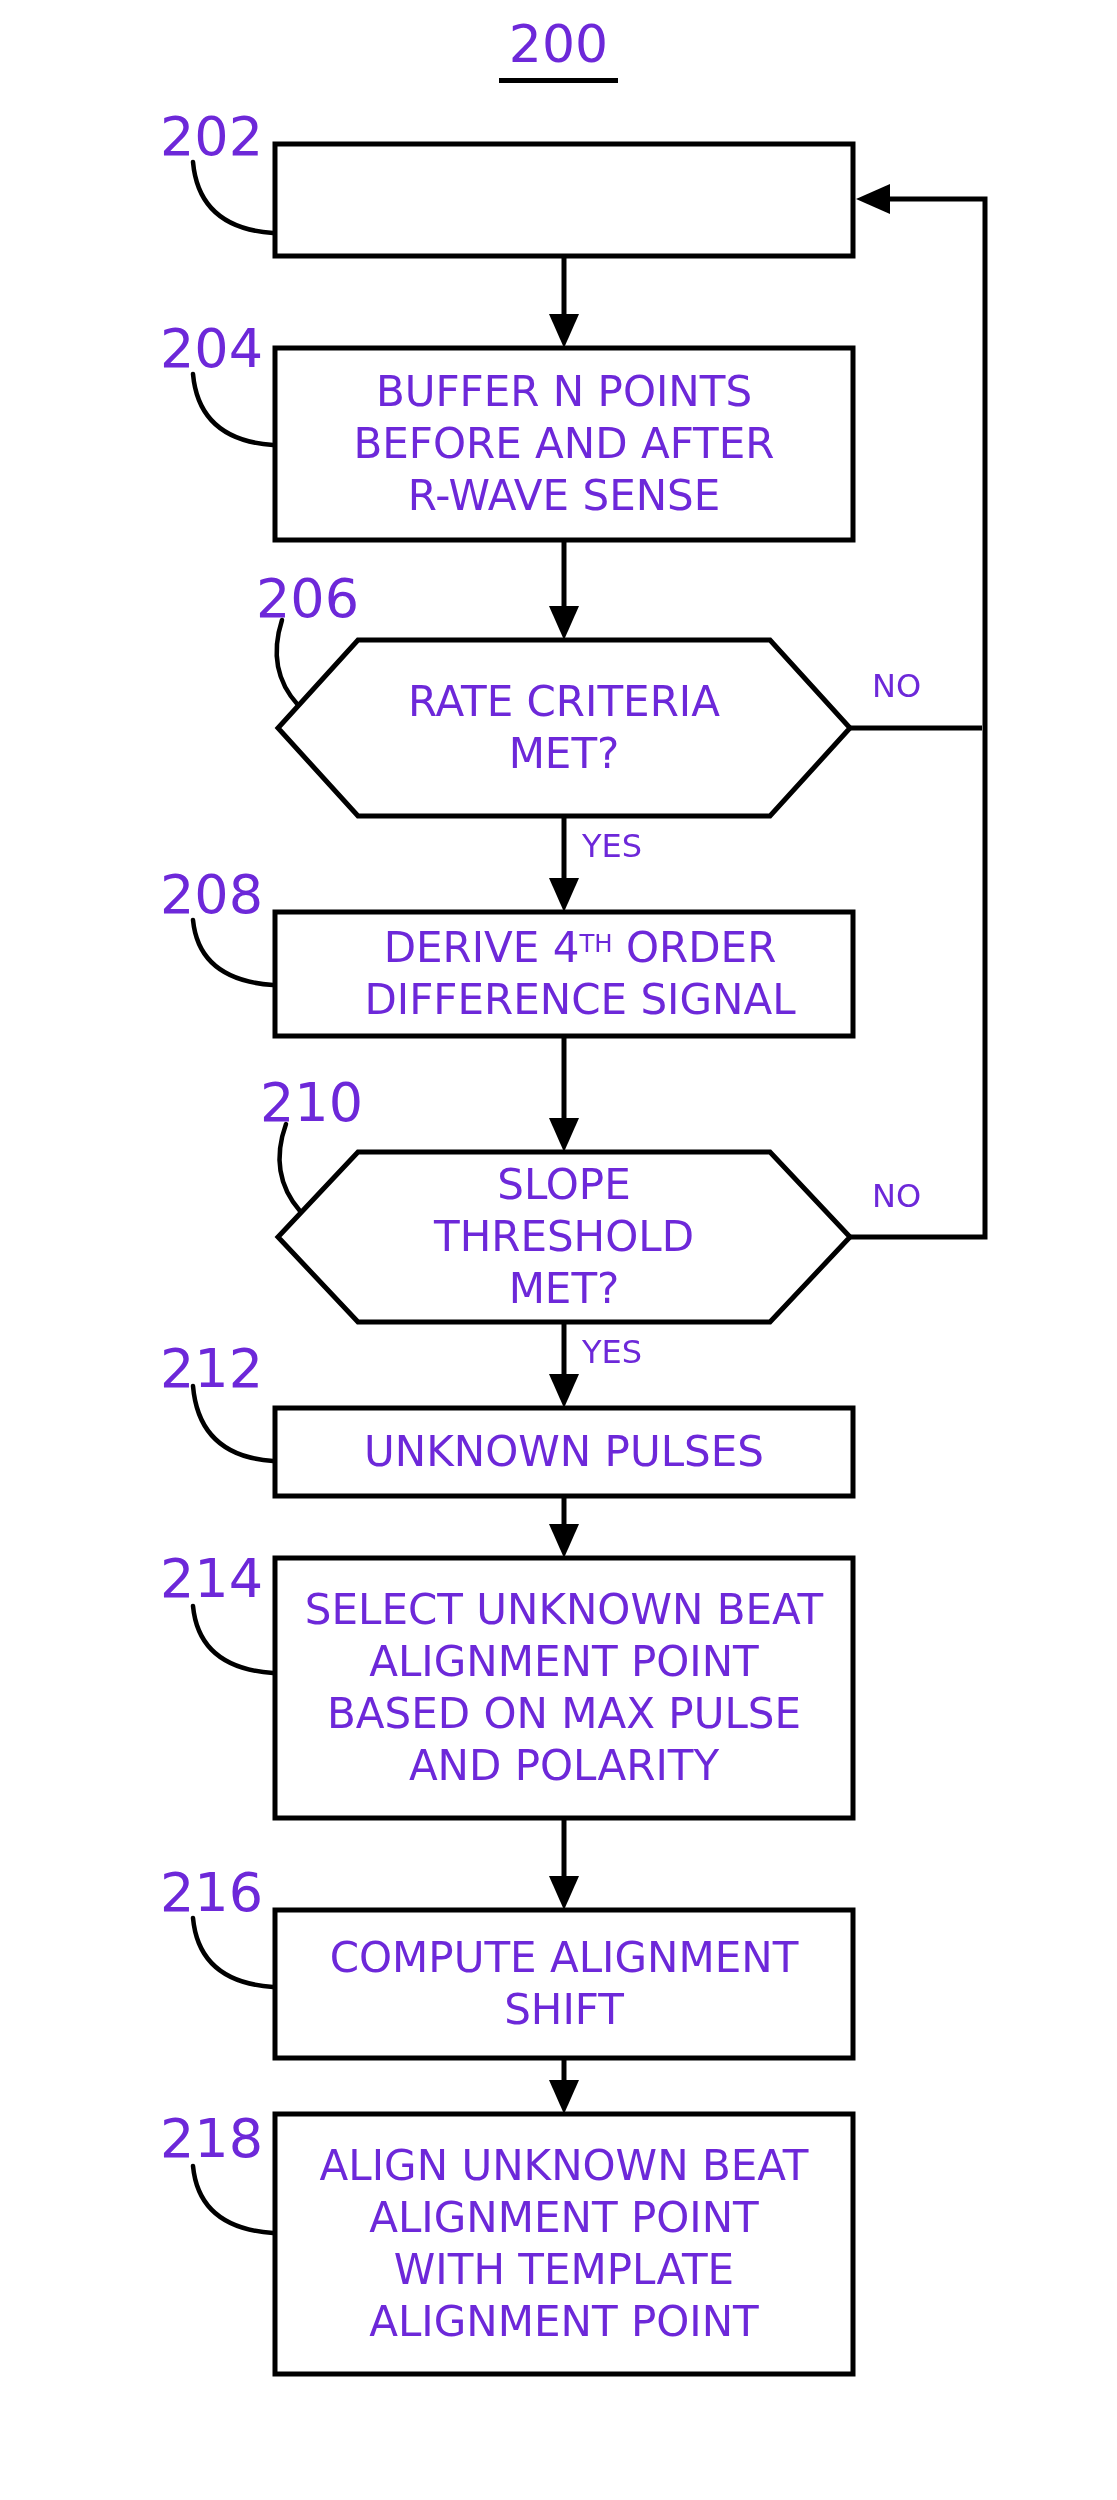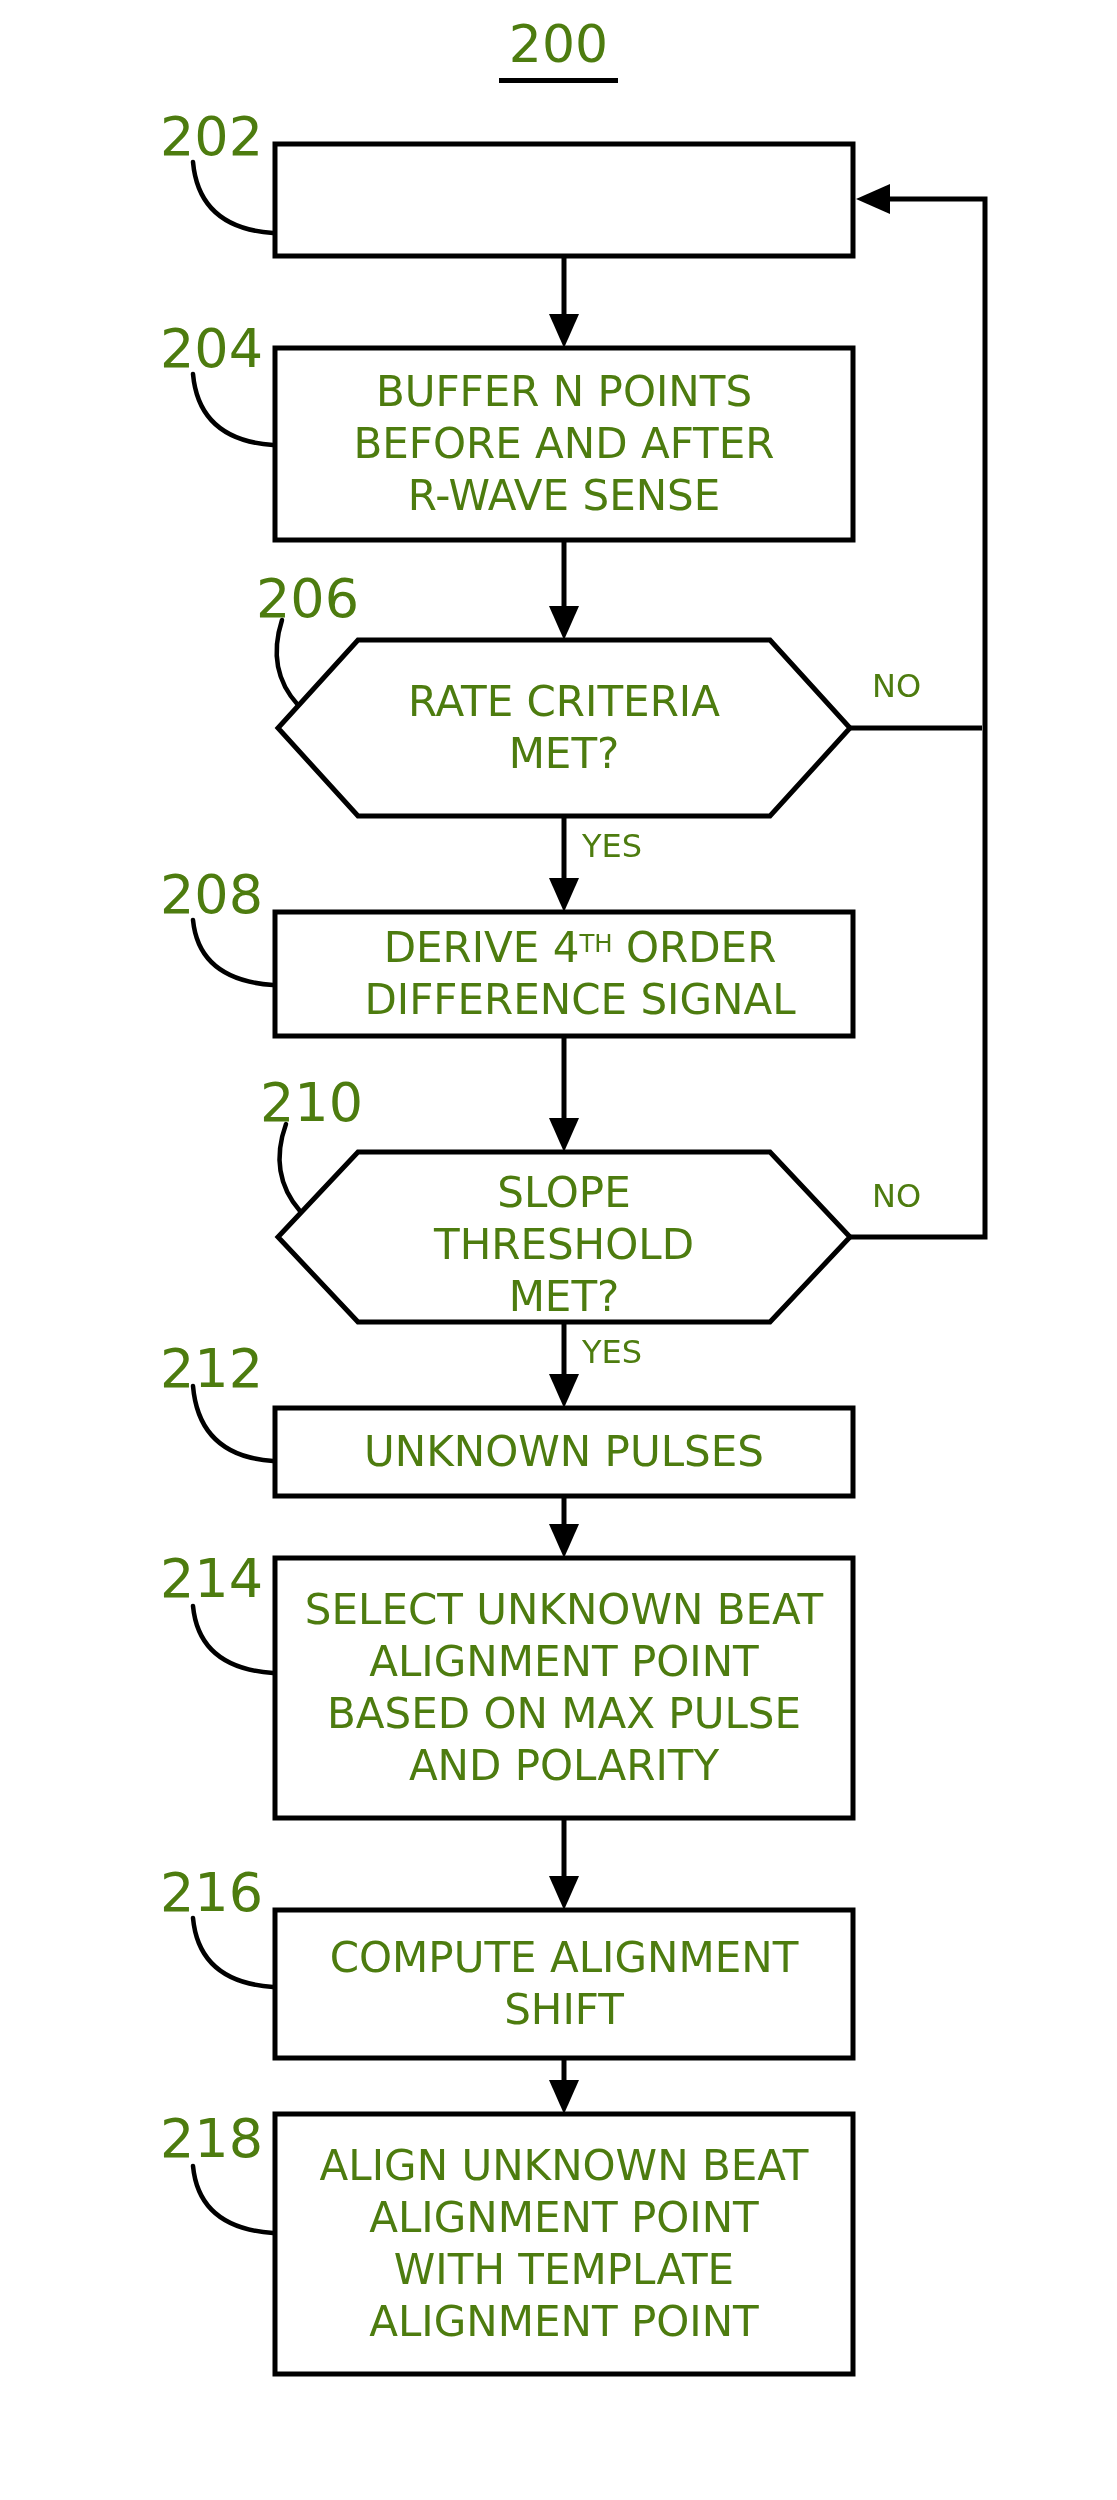--- a/index.html
+++ b/index.html
@@ -2,21 +2,21 @@
 <html><head>
 <meta charset="utf-8">
 <style>
   html, body { margin: 0; padding: 0; background: #ffffff; }
   .canvas {
     position: relative;
     width: 1117px;
     height: 2500px;
     background: #ffffff;
     font-family: "DejaVu Sans", "Liberation Sans", sans-serif;
-    color: #4d7c0f;
+    color: #6d28d9;
   }
   .diagram-svg { position: absolute; left: 0; top: 0; }
   .fig-title {
     position: absolute;
     left: 0; top: 14px;
     width: 1117px;
     text-align: center;
     font-size: 52px;
     font-weight: 400;
   }
@@ -127,21 +127,21 @@
 
   <div class="box-label" style="left:278px; top:640px; width:572px; height:176px;">
     <div class="lines">RATE CRITERIA
 MET?</div>
   </div>
 
   <div class="box-label" style="left:291px; top:912px; width:578px; height:124px;">
     <div class="lines"><span>DERIVE 4</span><sup class="ord">TH</sup><span> ORDER</span><br><span>DIFFERENCE SIGNAL</span></div>
   </div>
 
-  <div class="box-label" style="left:278px; top:1152px; width:572px; height:170px;margin-top:8px;">
+  <div class="box-label" style="left:278px; top:1152px; width:572px; height:170px;">
     <div class="lines">SLOPE
 THRESHOLD
 MET?</div>
   </div>
 
   <div class="box-label" style="left:275px; top:1408px; width:578px; height:88px;">
     <div class="lines">UNKNOWN PULSES</div>
   </div>
 
   <div class="box-label" style="left:275px; top:1558px; width:578px; height:260px;">

